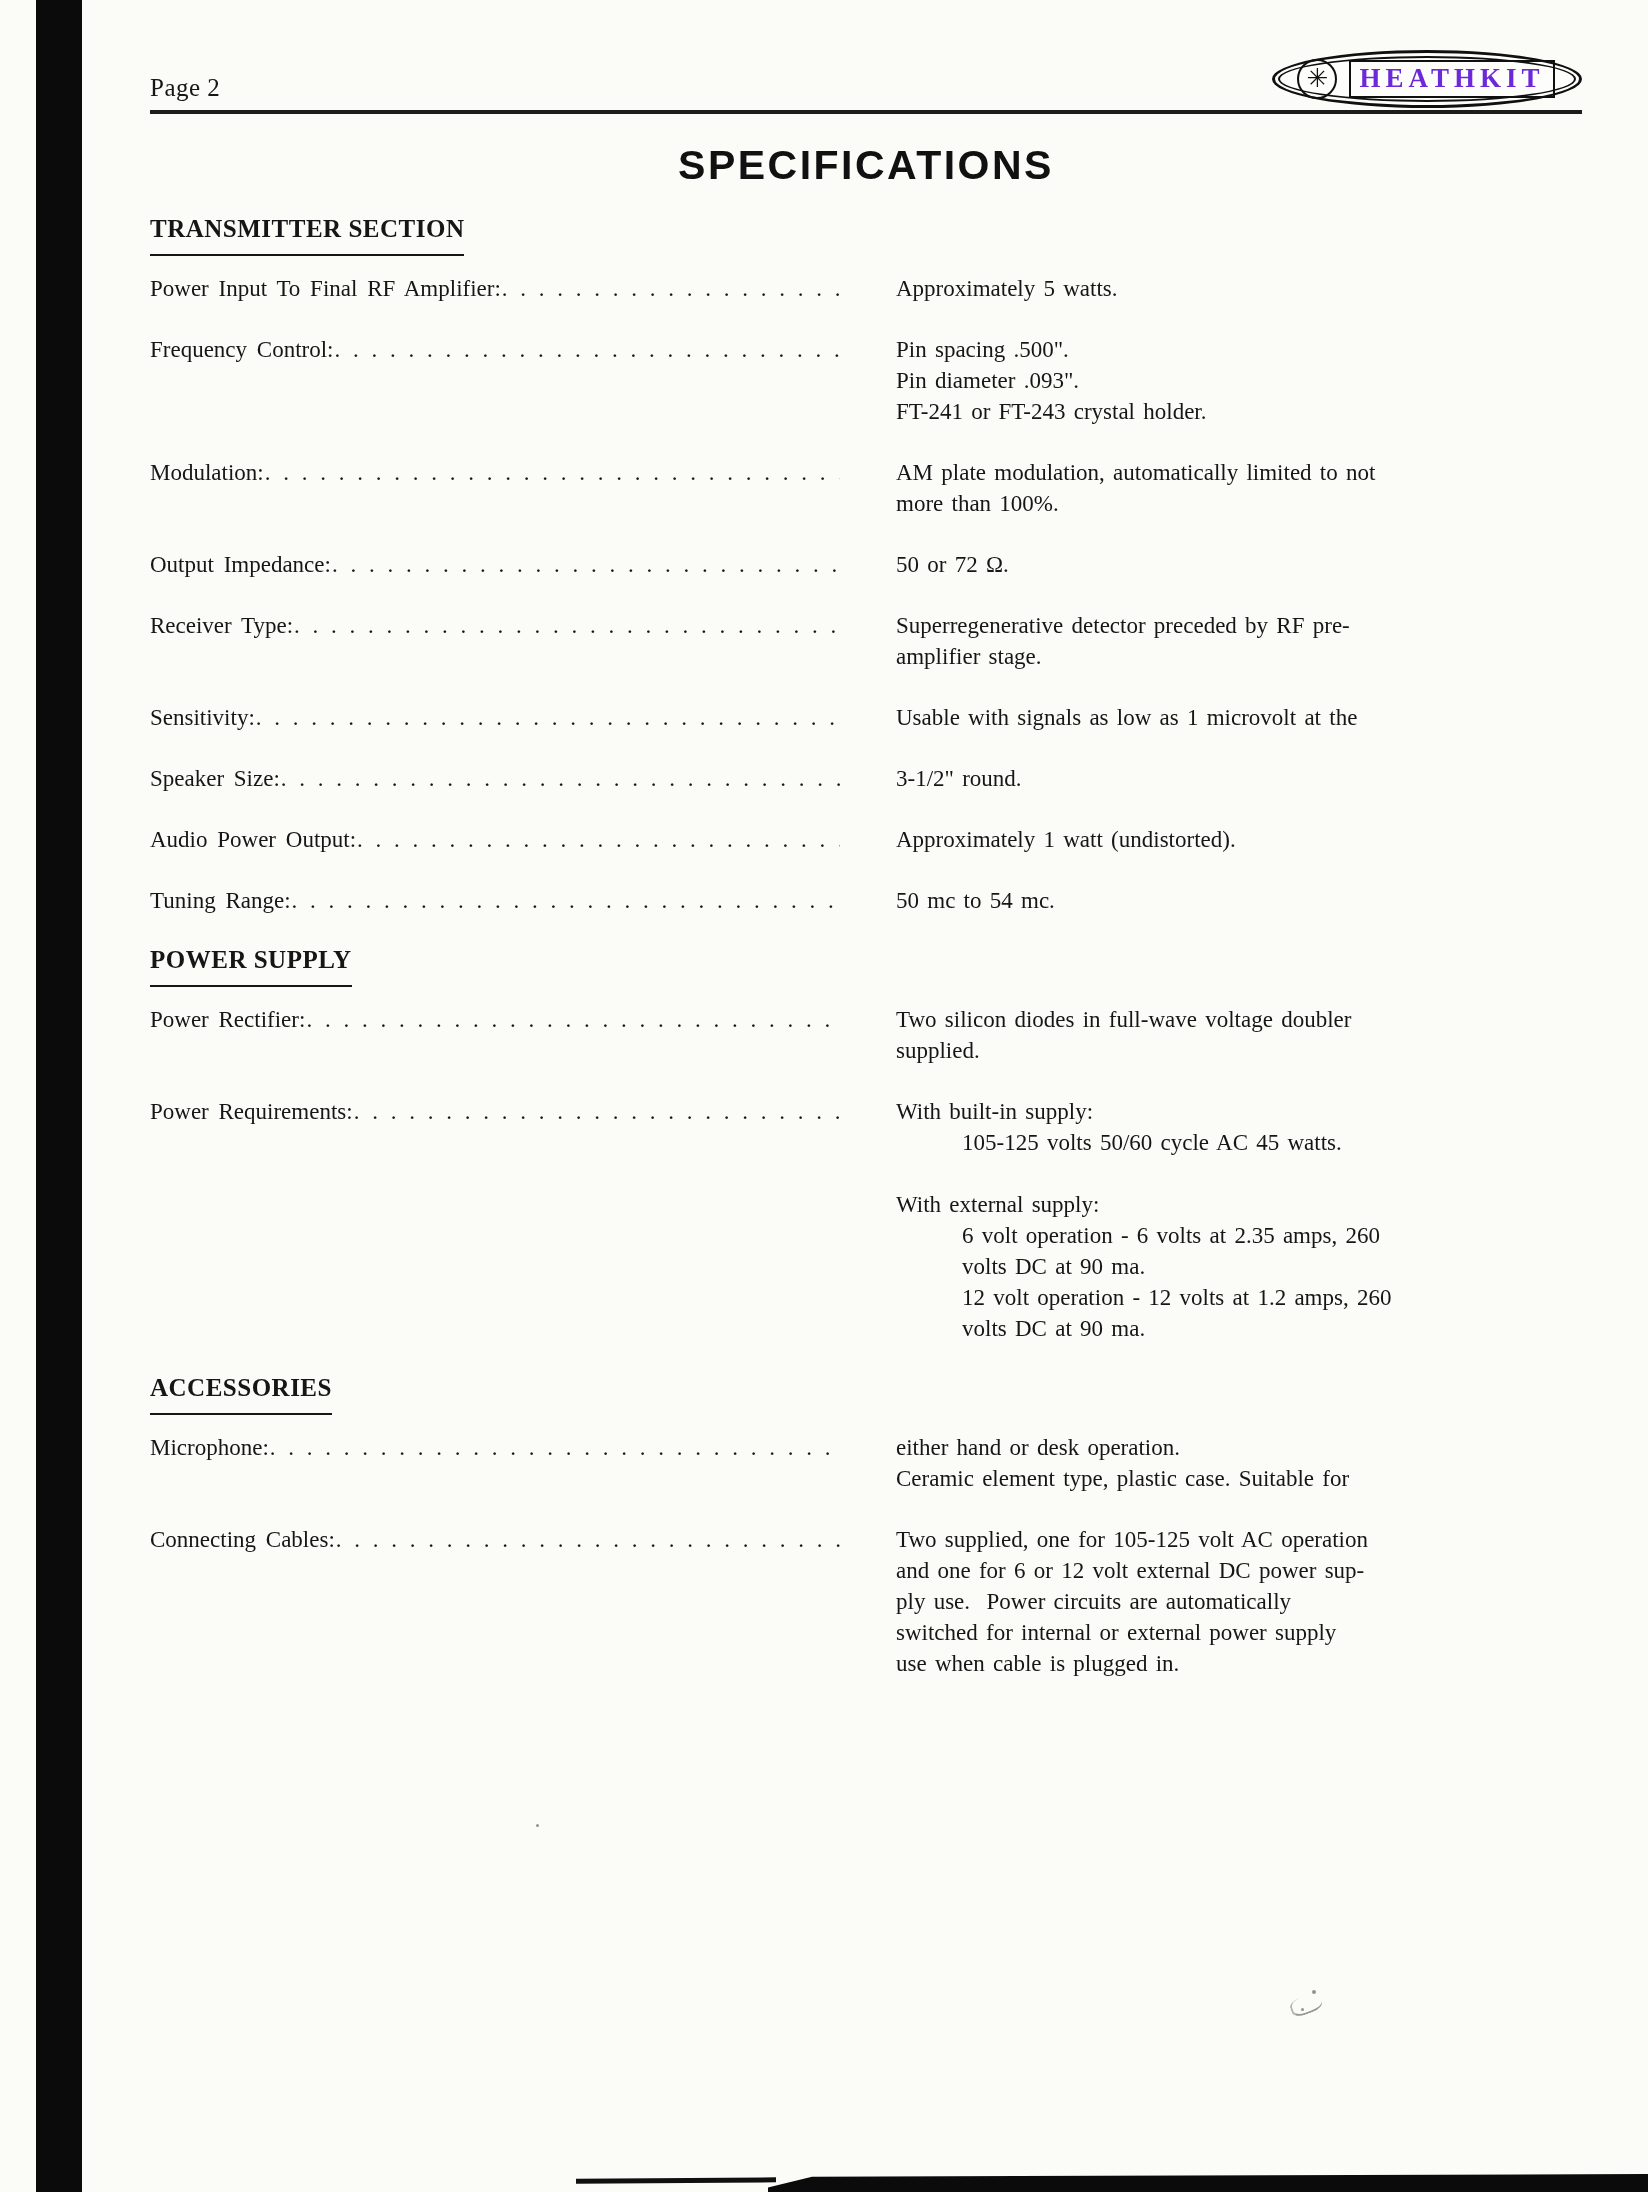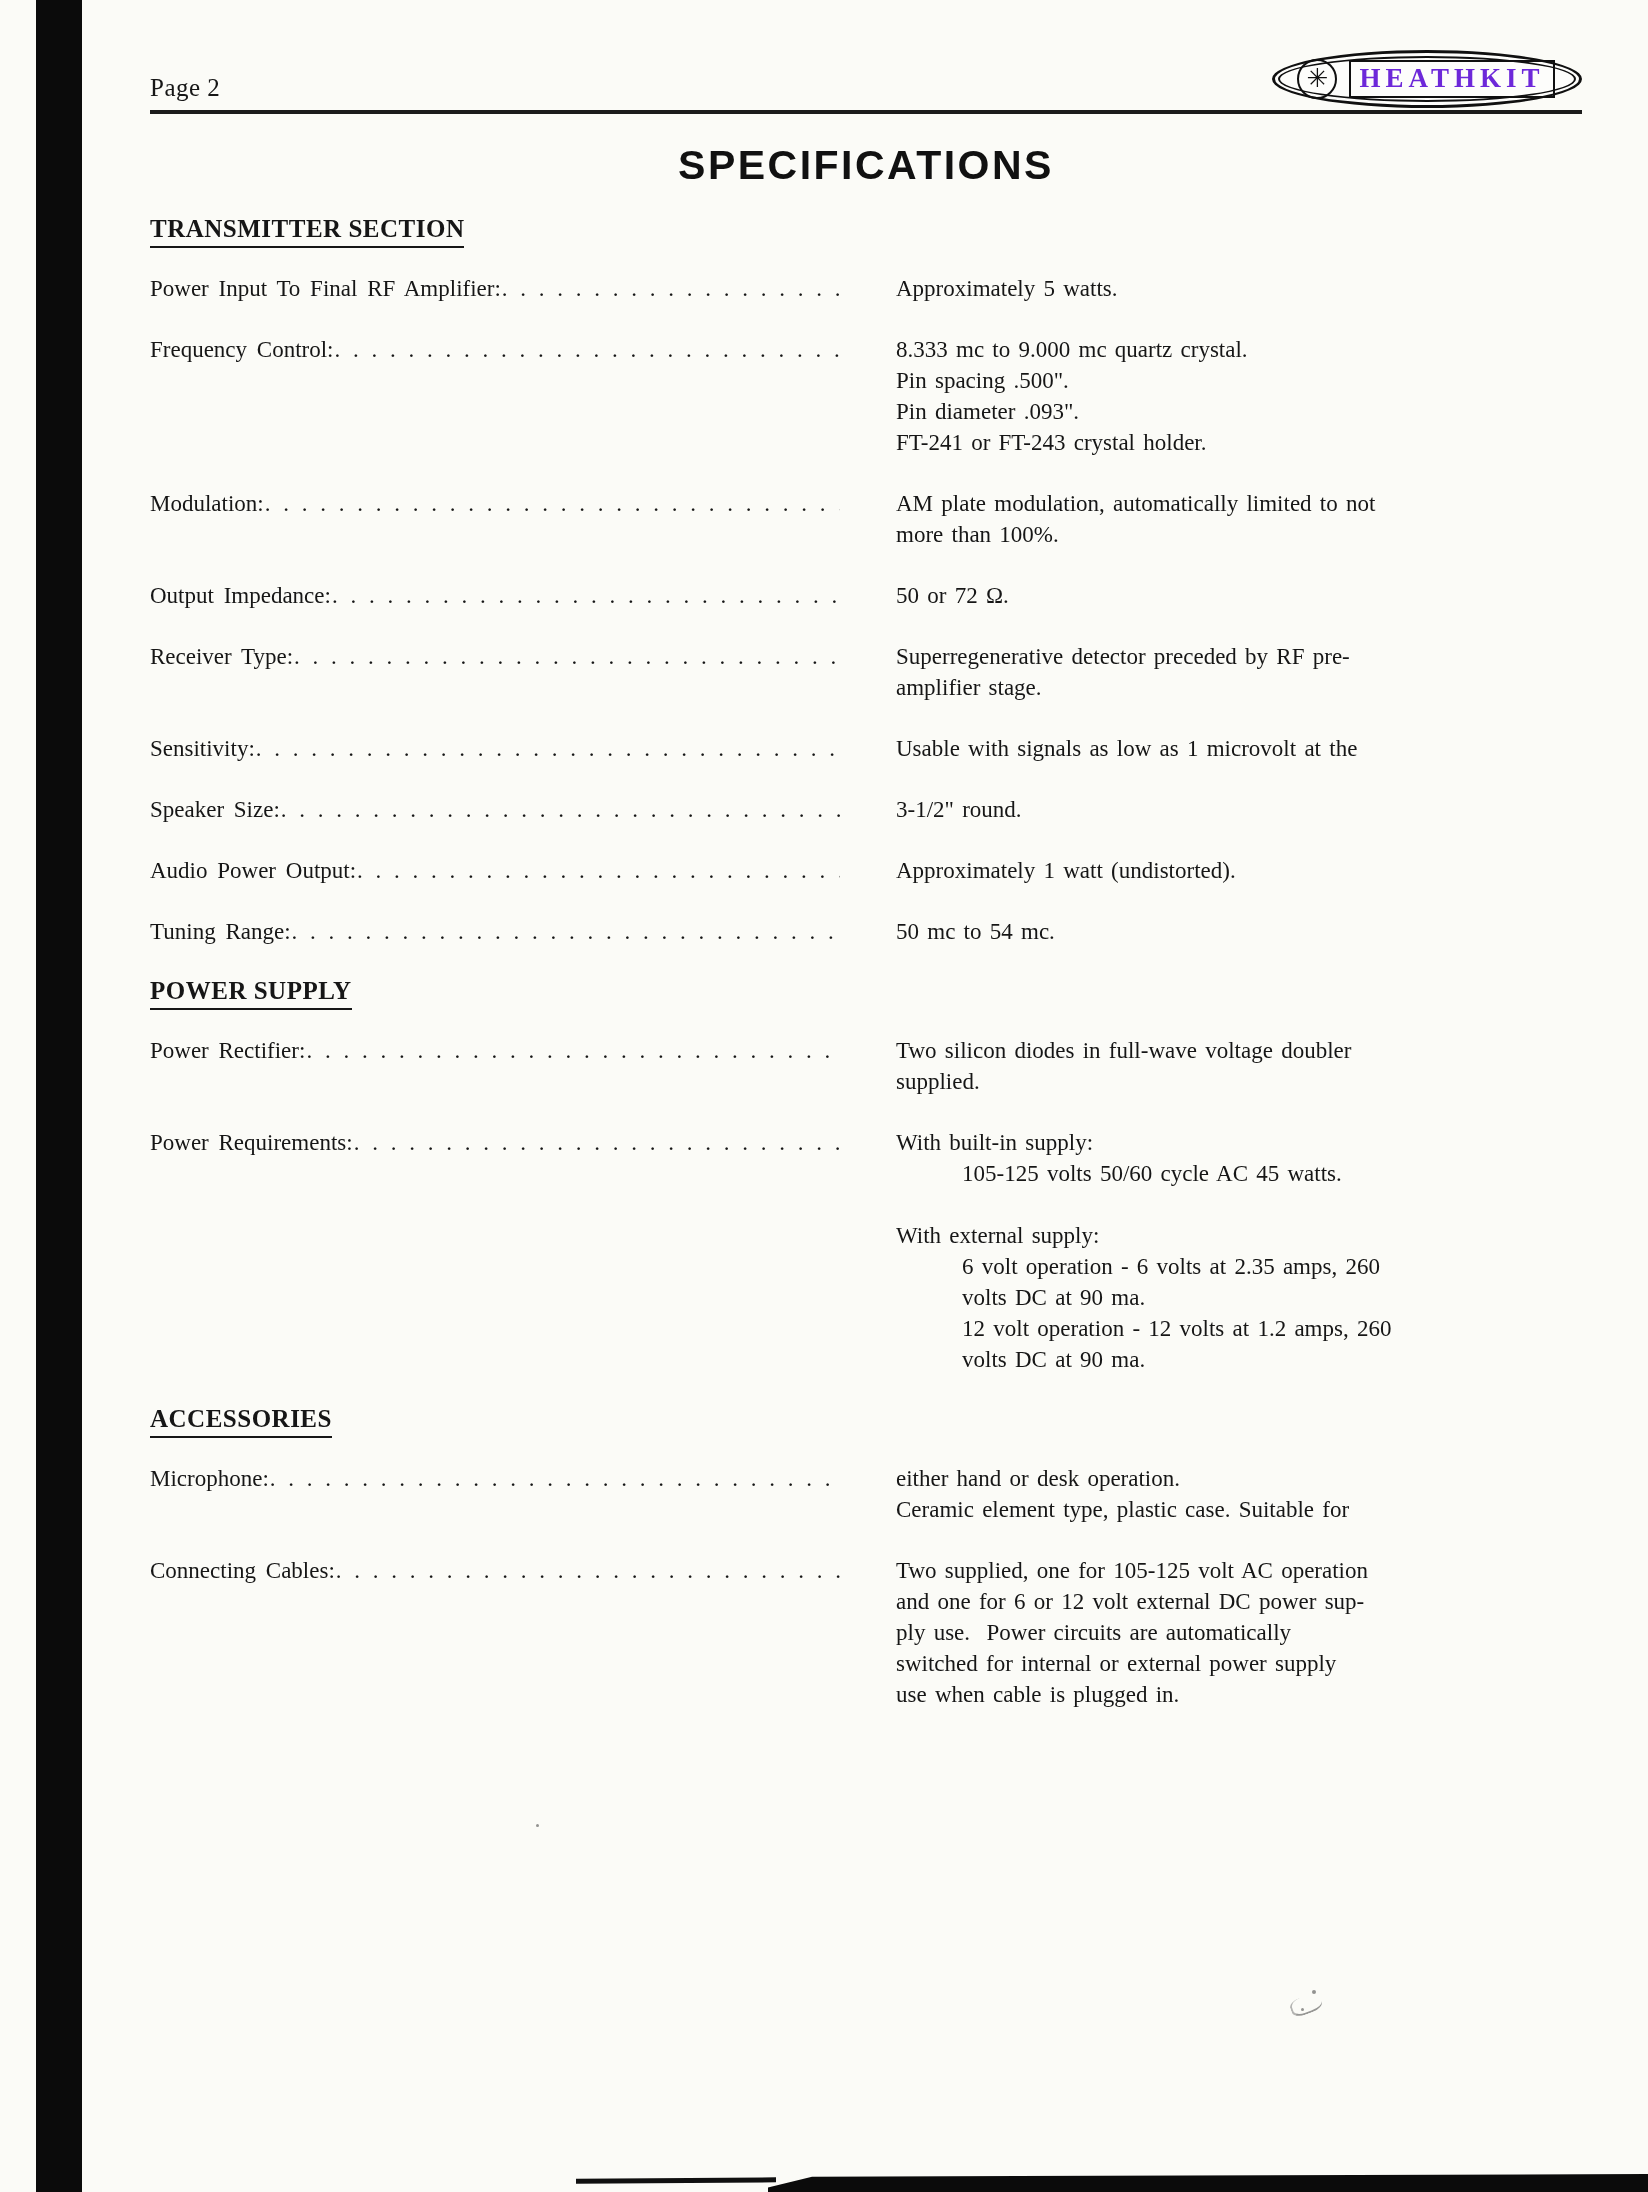--- a/index.html
+++ b/index.html
@@ -70,21 +70,21 @@
 
   
   .doc-title {
     text-align:center; margin:28px 0 0;
     font-family:Liberation Sans, sans-serif;
     font-size:41px; font-weight:bold; letter-spacing:2.5px; color:#111;
   }
 
   
   .section-heading { font-size:25px; font-weight:bold; margin:26px 0 30px; letter-spacing:0.5px; }
-  .heading-text { border-bottom:2.5px solid #161616; padding-bottom:4px; }
+  .heading-text { border-bottom:2.5px solid #161616; padding-bottom:12px; }
 
   .spec-row { display:flex; margin-bottom:30px; font-size:23px; line-height:31px; }
   .spec-label {
     flex:0 0 690px; white-space:nowrap; overflow:hidden;
     word-spacing:4px;
   }
   .leader-dots { letter-spacing:1.5px; padding-left:1px; }
   .spec-value { flex:1; margin-left:56px; }
   .value-line { white-space:pre-wrap; word-spacing:2.5px; }
 </style>
@@ -120,21 +120,20 @@
     <div class="spec-row">
       <div class="spec-label"><span>Power Input To Final RF Amplifier:</span><span class="leader-dots">. . . . . . . . . . . . . . . . . . . . . . . . . . . . . . . . . . . . . . . . . . . . . . . . . .</span></div>
       <div class="spec-value">
           <div class="value-line">Approximately 5 watts.</div>
         </div>
     </div>
 
     <div class="spec-row">
       <div class="spec-label"><span>Frequency Control:</span><span class="leader-dots">. . . . . . . . . . . . . . . . . . . . . . . . . . . . . . . . . . . . . . . . . . . . . . . . . .</span></div>
       <div class="spec-value">
-          <div class="value-line">8.333 mc to 9.000 mc quartz crystal.</div>
           <div class="value-line">Pin spacing .500".</div>
           <div class="value-line">Pin diameter .093".</div>
           <div class="value-line">FT-241 or FT-243 crystal holder.</div>
         </div>
     </div>
 
     <div class="spec-row">
       <div class="spec-label"><span>Modulation:</span><span class="leader-dots">. . . . . . . . . . . . . . . . . . . . . . . . . . . . . . . . . . . . . . . . . . . . . . . . . .</span></div>
       <div class="spec-value">
           <div class="value-line">AM plate modulation, automatically limited to not</div>

